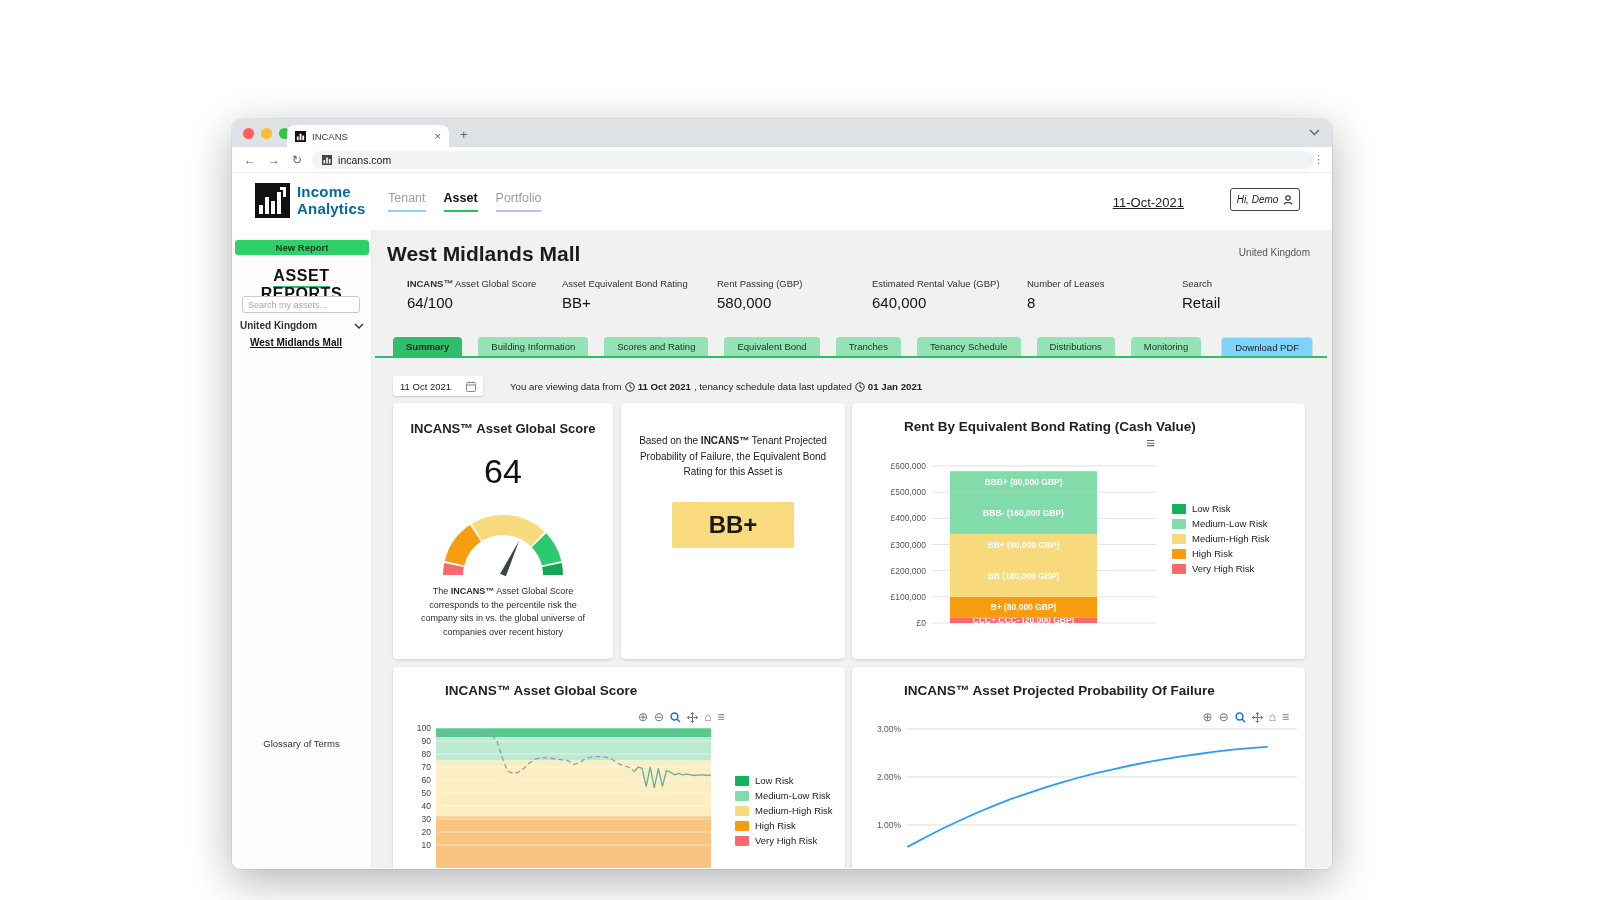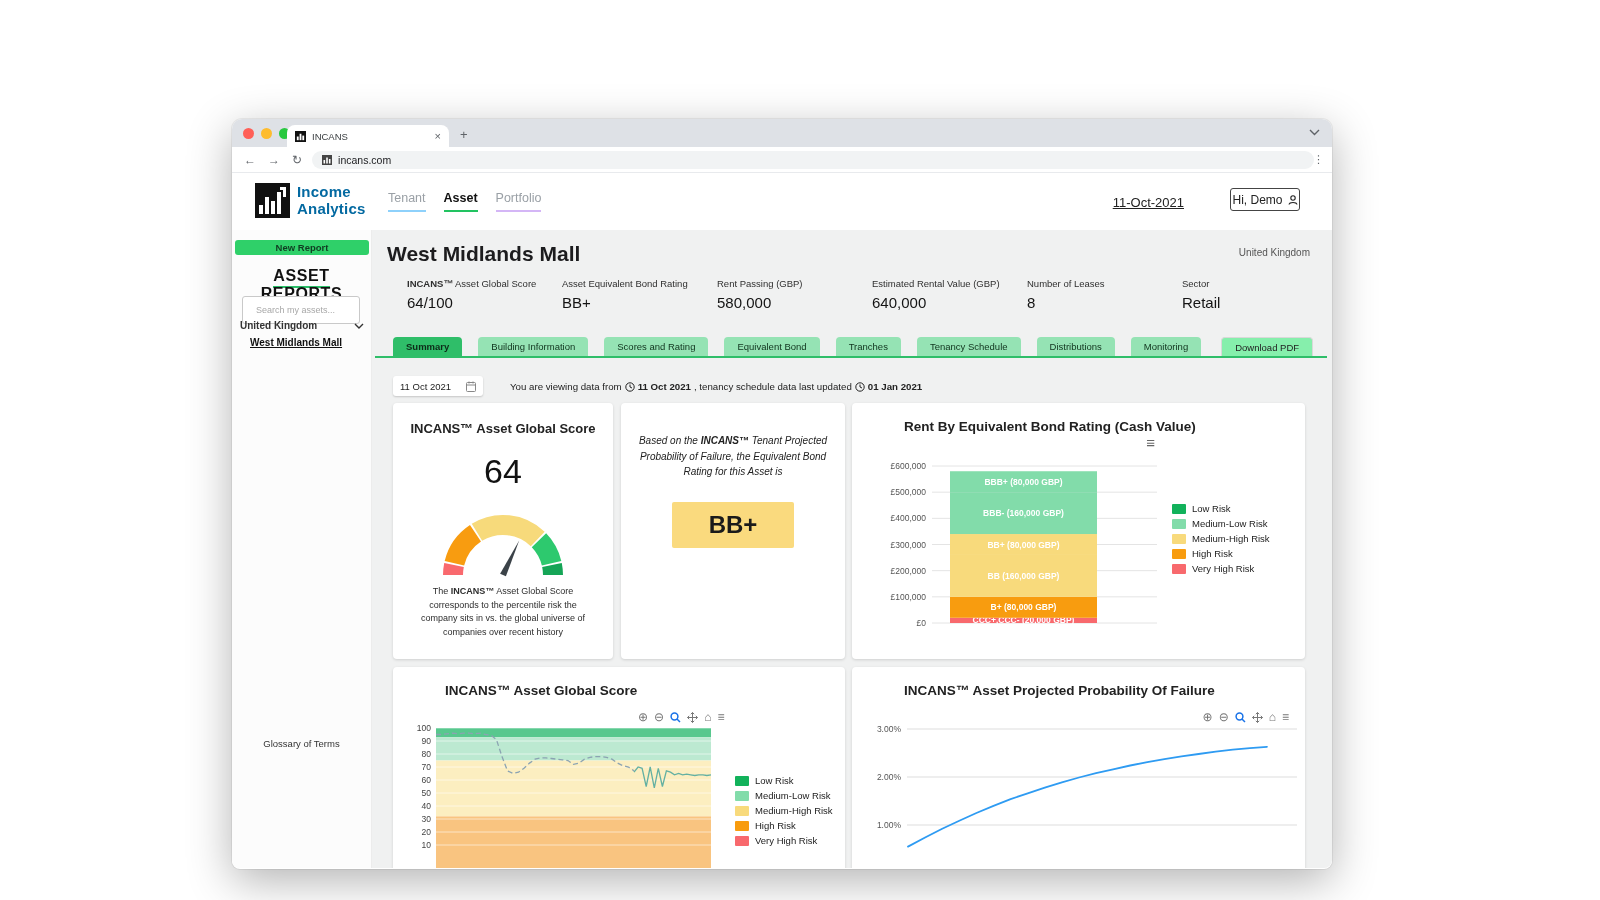--- a/index.html
+++ b/index.html
@@ -35,54 +35,54 @@
   .logo-icon { width:35px; height:35px; }
   .logo-text { font-size:15px; font-weight:bold; color:#0369a1; line-height:1.08; letter-spacing:.2px; }
   .main-nav { position:absolute; left:156px; top:18px; display:flex; gap:18px; }
   .nav-item { font-size:12.5px; color:#9aa0a6; padding-bottom:5px; border-bottom:2.5px solid transparent; }
   .nav-item.u-blue { border-bottom-color:#8ed1fb; }
   .nav-item.u-green { border-bottom-color:#22c361; color:#111; font-weight:bold; }
   .nav-item.u-purple { border-bottom-color:#d4b6f6; }
   .header-date { position:absolute; right:148px; top:22px; font-size:13px; color:#222;text-decoration:underline; }
   .user-btn { position:absolute; right:32px; top:15px; width:70px; height:23px; border:1px solid #444;
               border-radius:3px; display:flex; align-items:center; justify-content:center; gap:5px;
-              font-size:12px; color:#222; background:#fff; }
+              font-size:10px; color:#222; background:#fff;font-style:italic; }
 
   
   .app-body { position:relative; display:flex; height:638px; }
   .sidebar { position:relative; width:140px; background:#fcfcfc; border-right:1px solid #ececec; flex:0 0 auto; }
   .btn-new-report { position:absolute; left:3px; top:10px; width:134px; height:15px; background:#2fd069;
                     border:none; border-radius:3px; font-size:9.5px; color:#103c22; font-weight:bold;
                     font-family:inherit; }
   .sb-heading { position:absolute; left:0; top:37px; width:100%; text-align:center; font-size:16px;
                 font-weight:bold; letter-spacing:.6px; color:#111; }
   .sb-heading span { border-bottom:2px solid #2bbf69; padding-bottom:2px; }
-  .sb-search { position:absolute; left:10px; top:66px; width:118px; height:28px; border:1px solid #c9c9c9;
-               border-radius:3px; font-size:9px; padding:0 13px; color:#333; font-family:inherit; }
+  .sb-search { position:absolute; left:10px; top:66px; width:118px; height:17px; border:1px solid #c9c9c9;
+               border-radius:3px; font-size:9px; padding:0 5px; color:#333; font-family:inherit; }
   .sb-search::placeholder { color:#a8a8a8; }
   .sb-country { position:absolute; left:8px; top:90px; width:124px; display:flex; justify-content:space-between;
                 align-items:center; font-size:10px; font-weight:bold; color:#333; }
   .sb-asset-link { position:absolute; left:18px; top:107px; font-size:10px; font-weight:bold; color:#111;
                    text-decoration:underline; }
   .sb-glossary { position:absolute; left:0; top:508px; width:100%; text-align:center; font-size:9.5px; color:#333; }
 
   .main { position:relative; flex:1; background:#f0f1f1; overflow:hidden; }
   .page-title { position:absolute; left:15px; top:12px; font-size:21px; font-weight:600; color:#1c1c1e; }
   .page-region { position:absolute; right:22px; top:17px; font-size:10px; color:#555; }
   .stats { position:absolute; left:35px; top:48px; display:flex; }
   .stat { width:155px; padding-right:14px; }
   .stat:nth-child(4){ width:155px; } 
   .stat-label { font-size:9.5px; color:#2f2f2f; line-height:1.35; min-height:13px; }
   .stat-value { font-size:15px; color:#141414; margin-top:3px; }
 
   .tabs { position:absolute; left:21px; top:107px; display:flex; gap:16px; align-items:flex-end; }
   .tabbtn { height:19px; padding:0 13px; display:flex; align-items:center; border-radius:4px 4px 0 0;
             font-size:9.5px; color:#10331d; background:#95e3b4; white-space:nowrap; }
   .tabbtn.active { background:#2fbe69; font-weight:bold; color:#0d2a18; }
-  .tabbtn.plain { background:#86efac; border:1px solid #d9d9d9; border-bottom:none; margin-left:4px; color:#222; }
+  .tabbtn.plain { background:#7dd3fc; border:1px solid #d9d9d9; border-bottom:none; margin-left:4px; color:#222; }
   .tabs-rule { position:absolute; left:3px; top:126px; width:952px; height:2px; background:#2fbe69; }
 
   .date-pill { position:absolute; left:21px; top:146px; width:90px; height:20px; background:#fff;
                border-radius:3px; box-shadow:0 1px 2px rgba(0,0,0,.18); display:flex; align-items:center;
                justify-content:space-between; padding:0 7px; font-size:9.5px; color:#222; }
   .view-note { position:absolute; left:138px; top:151px; font-size:9.7px; color:#222; display:flex;
                align-items:center; gap:3px; white-space:nowrap; }
   .view-note b { font-weight:bold; }
 
   
@@ -93,21 +93,21 @@
   .card-history { left:21px;  top:437px; width:452px; height:256px; }
   .card-prob    { left:480px; top:437px; width:453px; height:256px; }
 
   .card h3.center { text-align:center; font-size:13px; font-weight:600; color:#222; padding-top:18px; }
   .card h3.left { position:absolute; left:18px; top:16px; font-size:13.5px; font-weight:600; color:#222;padding-left:34px; }
 
   .gauge-num { text-align:center; font-size:34px; font-weight:500; color:#111; margin-top:16px; }
   .gauge-svg { display:block; margin:2px auto 0 auto; }
   .gauge-desc { width:186px; margin:4px auto 0 auto; text-align:center; font-size:9px; color:#2d2d2d; line-height:1.5; }
 
-  .bond-body { width:196px; margin:30px auto 0 auto; text-align:center; font-size:10px; color:#222; line-height:1.55;font-style:italic; }
+  .bond-body { width:196px; margin:30px auto 0 auto; text-align:center; font-size:10px; color:#222; line-height:1.55; }
   .bond-badge { width:122px; height:46px; margin:22px auto 0 auto; background:#fada7e; border-radius:2px;
                 display:flex; align-items:center; justify-content:center; font-size:24px; font-weight:600; color:#1a1a1a; }
 
   .chart-svg { position:absolute; left:0; top:0; }
   .burger { position:absolute; right:150px; top:32px; font-size:15px; color:#666; line-height:1; }
   .legend { position:absolute; display:flex; flex-direction:column; gap:4px; }
   .legend-bar { left:320px; top:100px; }
   .legend-history { left:342px; top:108px; }
   .legend-item { display:flex; align-items:center; gap:6px; }
   .legend-chip { width:14px; height:10px; border-radius:1px; flex:0 0 auto; }
@@ -229,21 +229,21 @@
             </div>
             <div class="stat">
               <div class="stat-label">Estimated Rental Value (GBP)</div>
               <div class="stat-value">640,000</div>
             </div>
             <div class="stat">
               <div class="stat-label">Number of Leases</div>
               <div class="stat-value">8</div>
             </div>
             <div class="stat">
-              <div class="stat-label">Sector</div>
+              <div class="stat-label">Search</div>
               <div class="stat-value">Retail</div>
             </div>
           </div>
 
         <div class="tabs" id="tabs">
             <div class="tabbtn active">Summary</div>
             <div class="tabbtn">Building Information</div>
             <div class="tabbtn">Scores and Rating</div>
             <div class="tabbtn">Equivalent Bond</div>
             <div class="tabbtn">Tranches</div>

